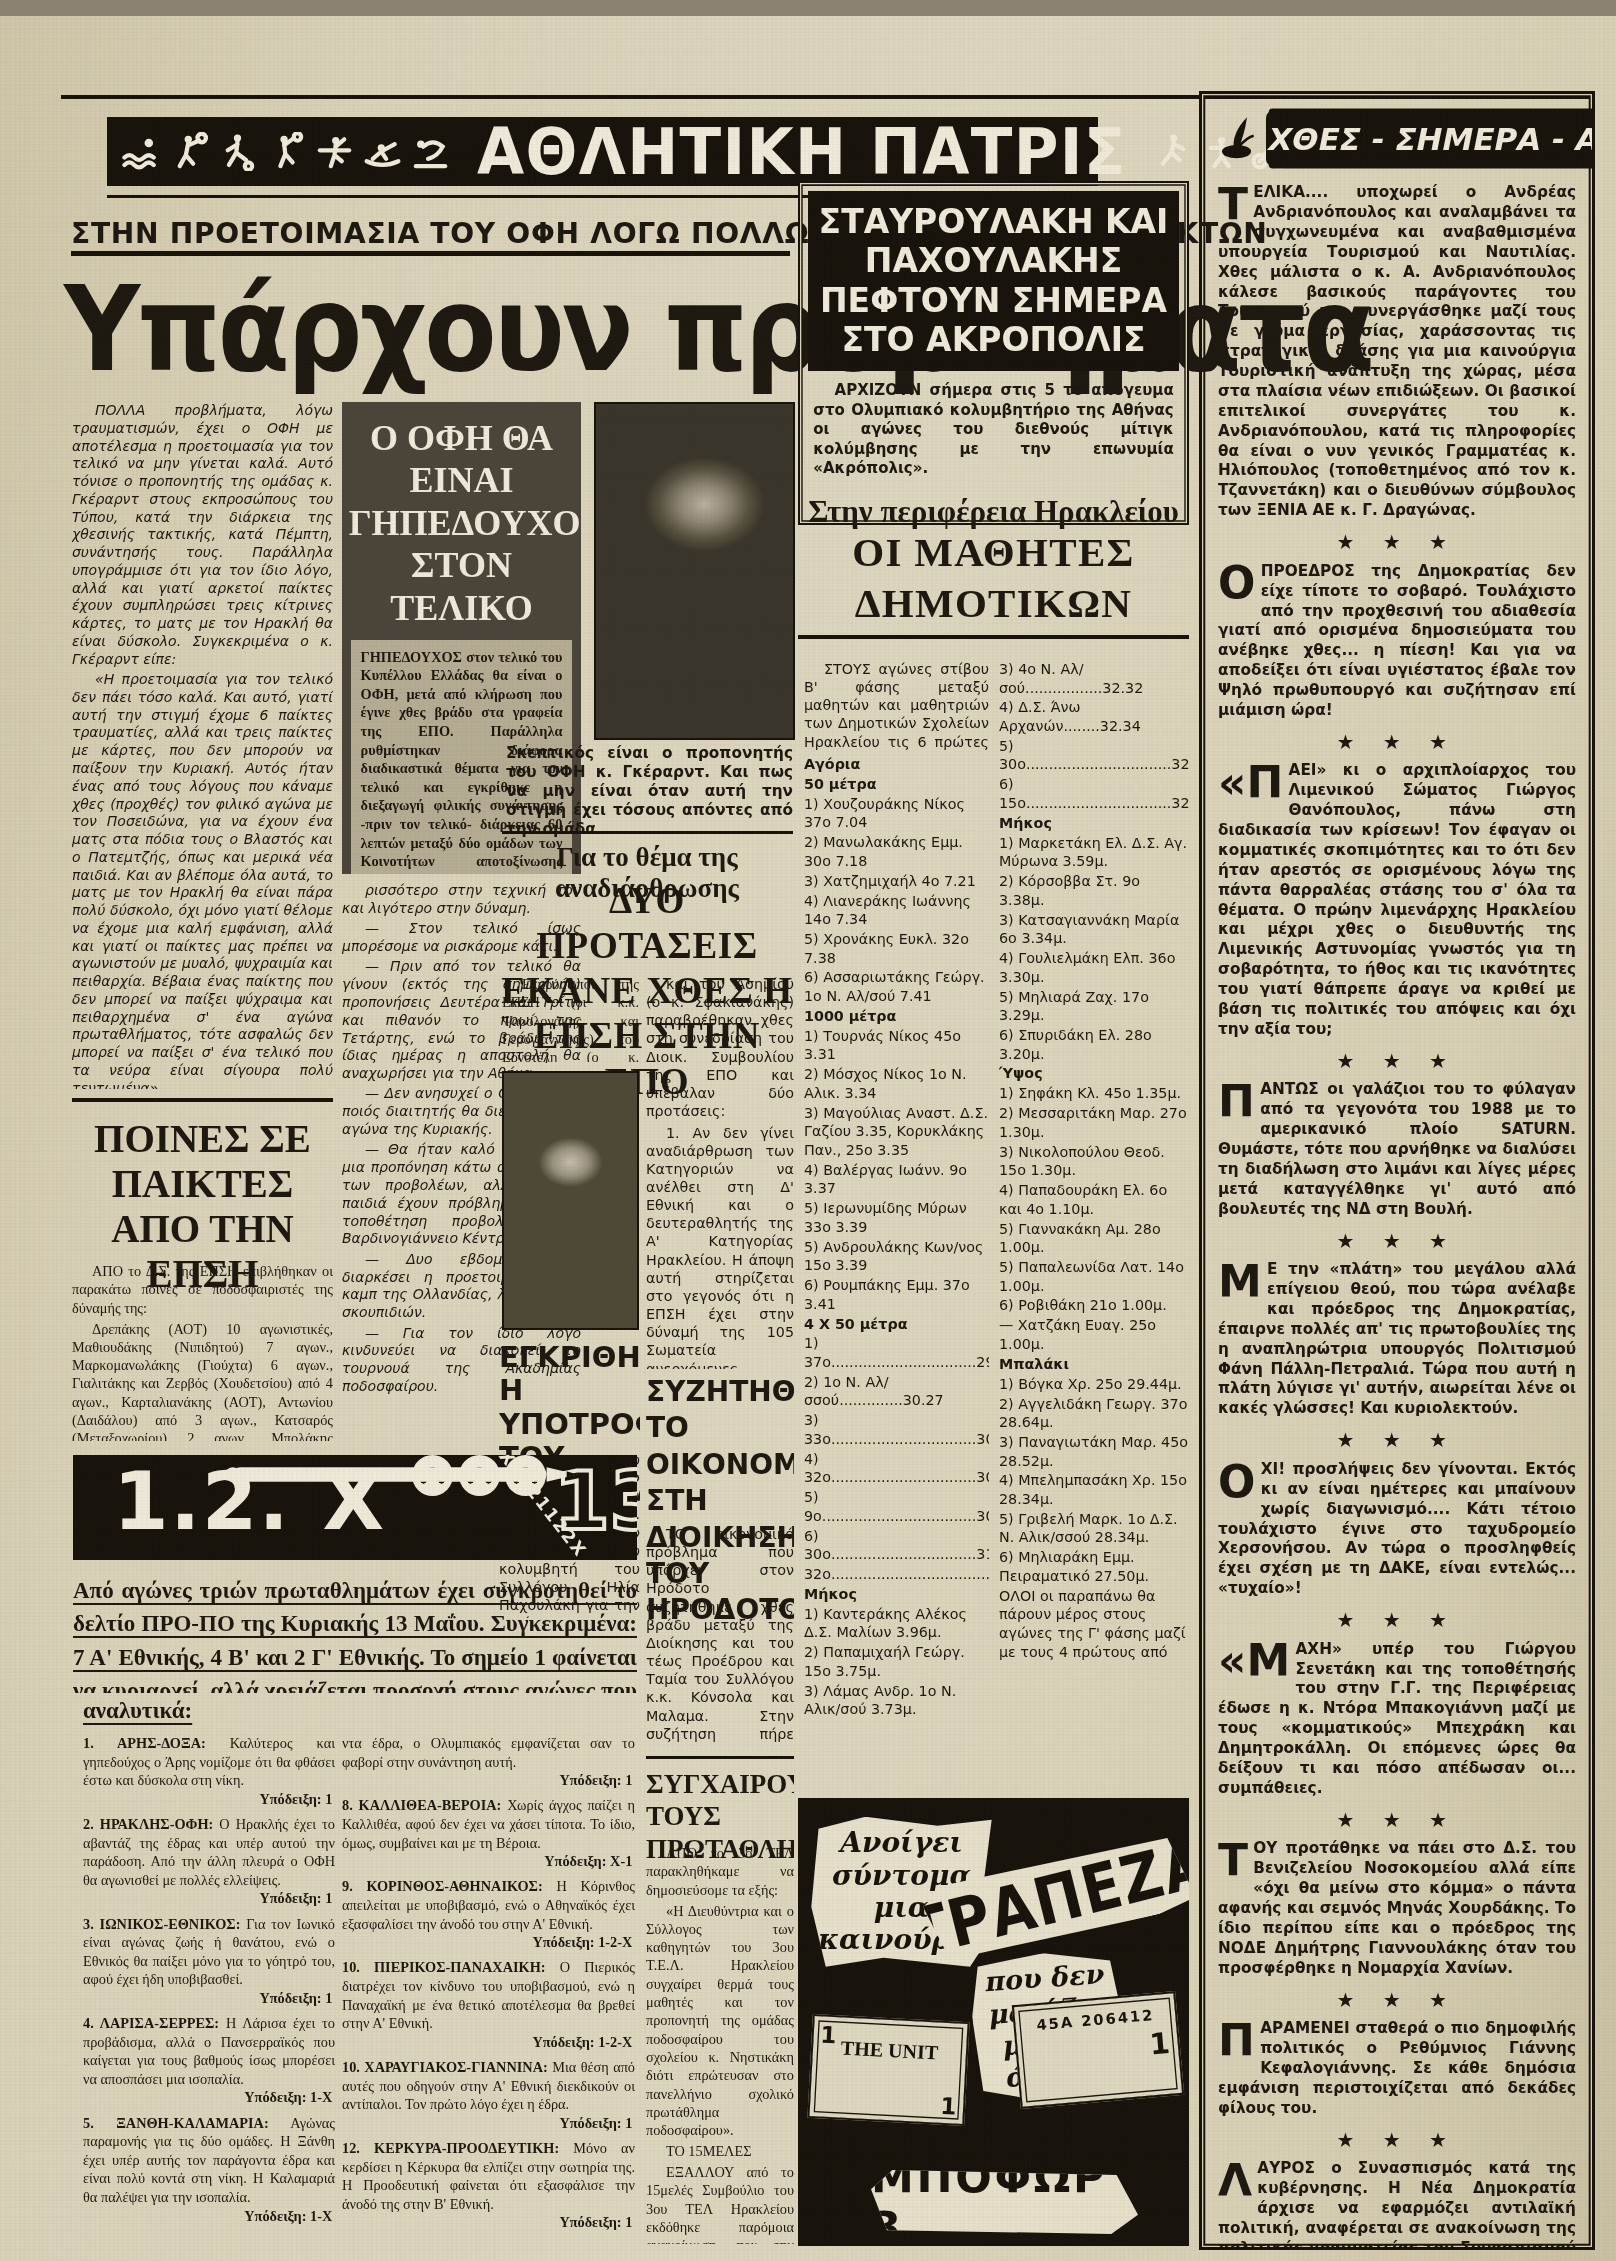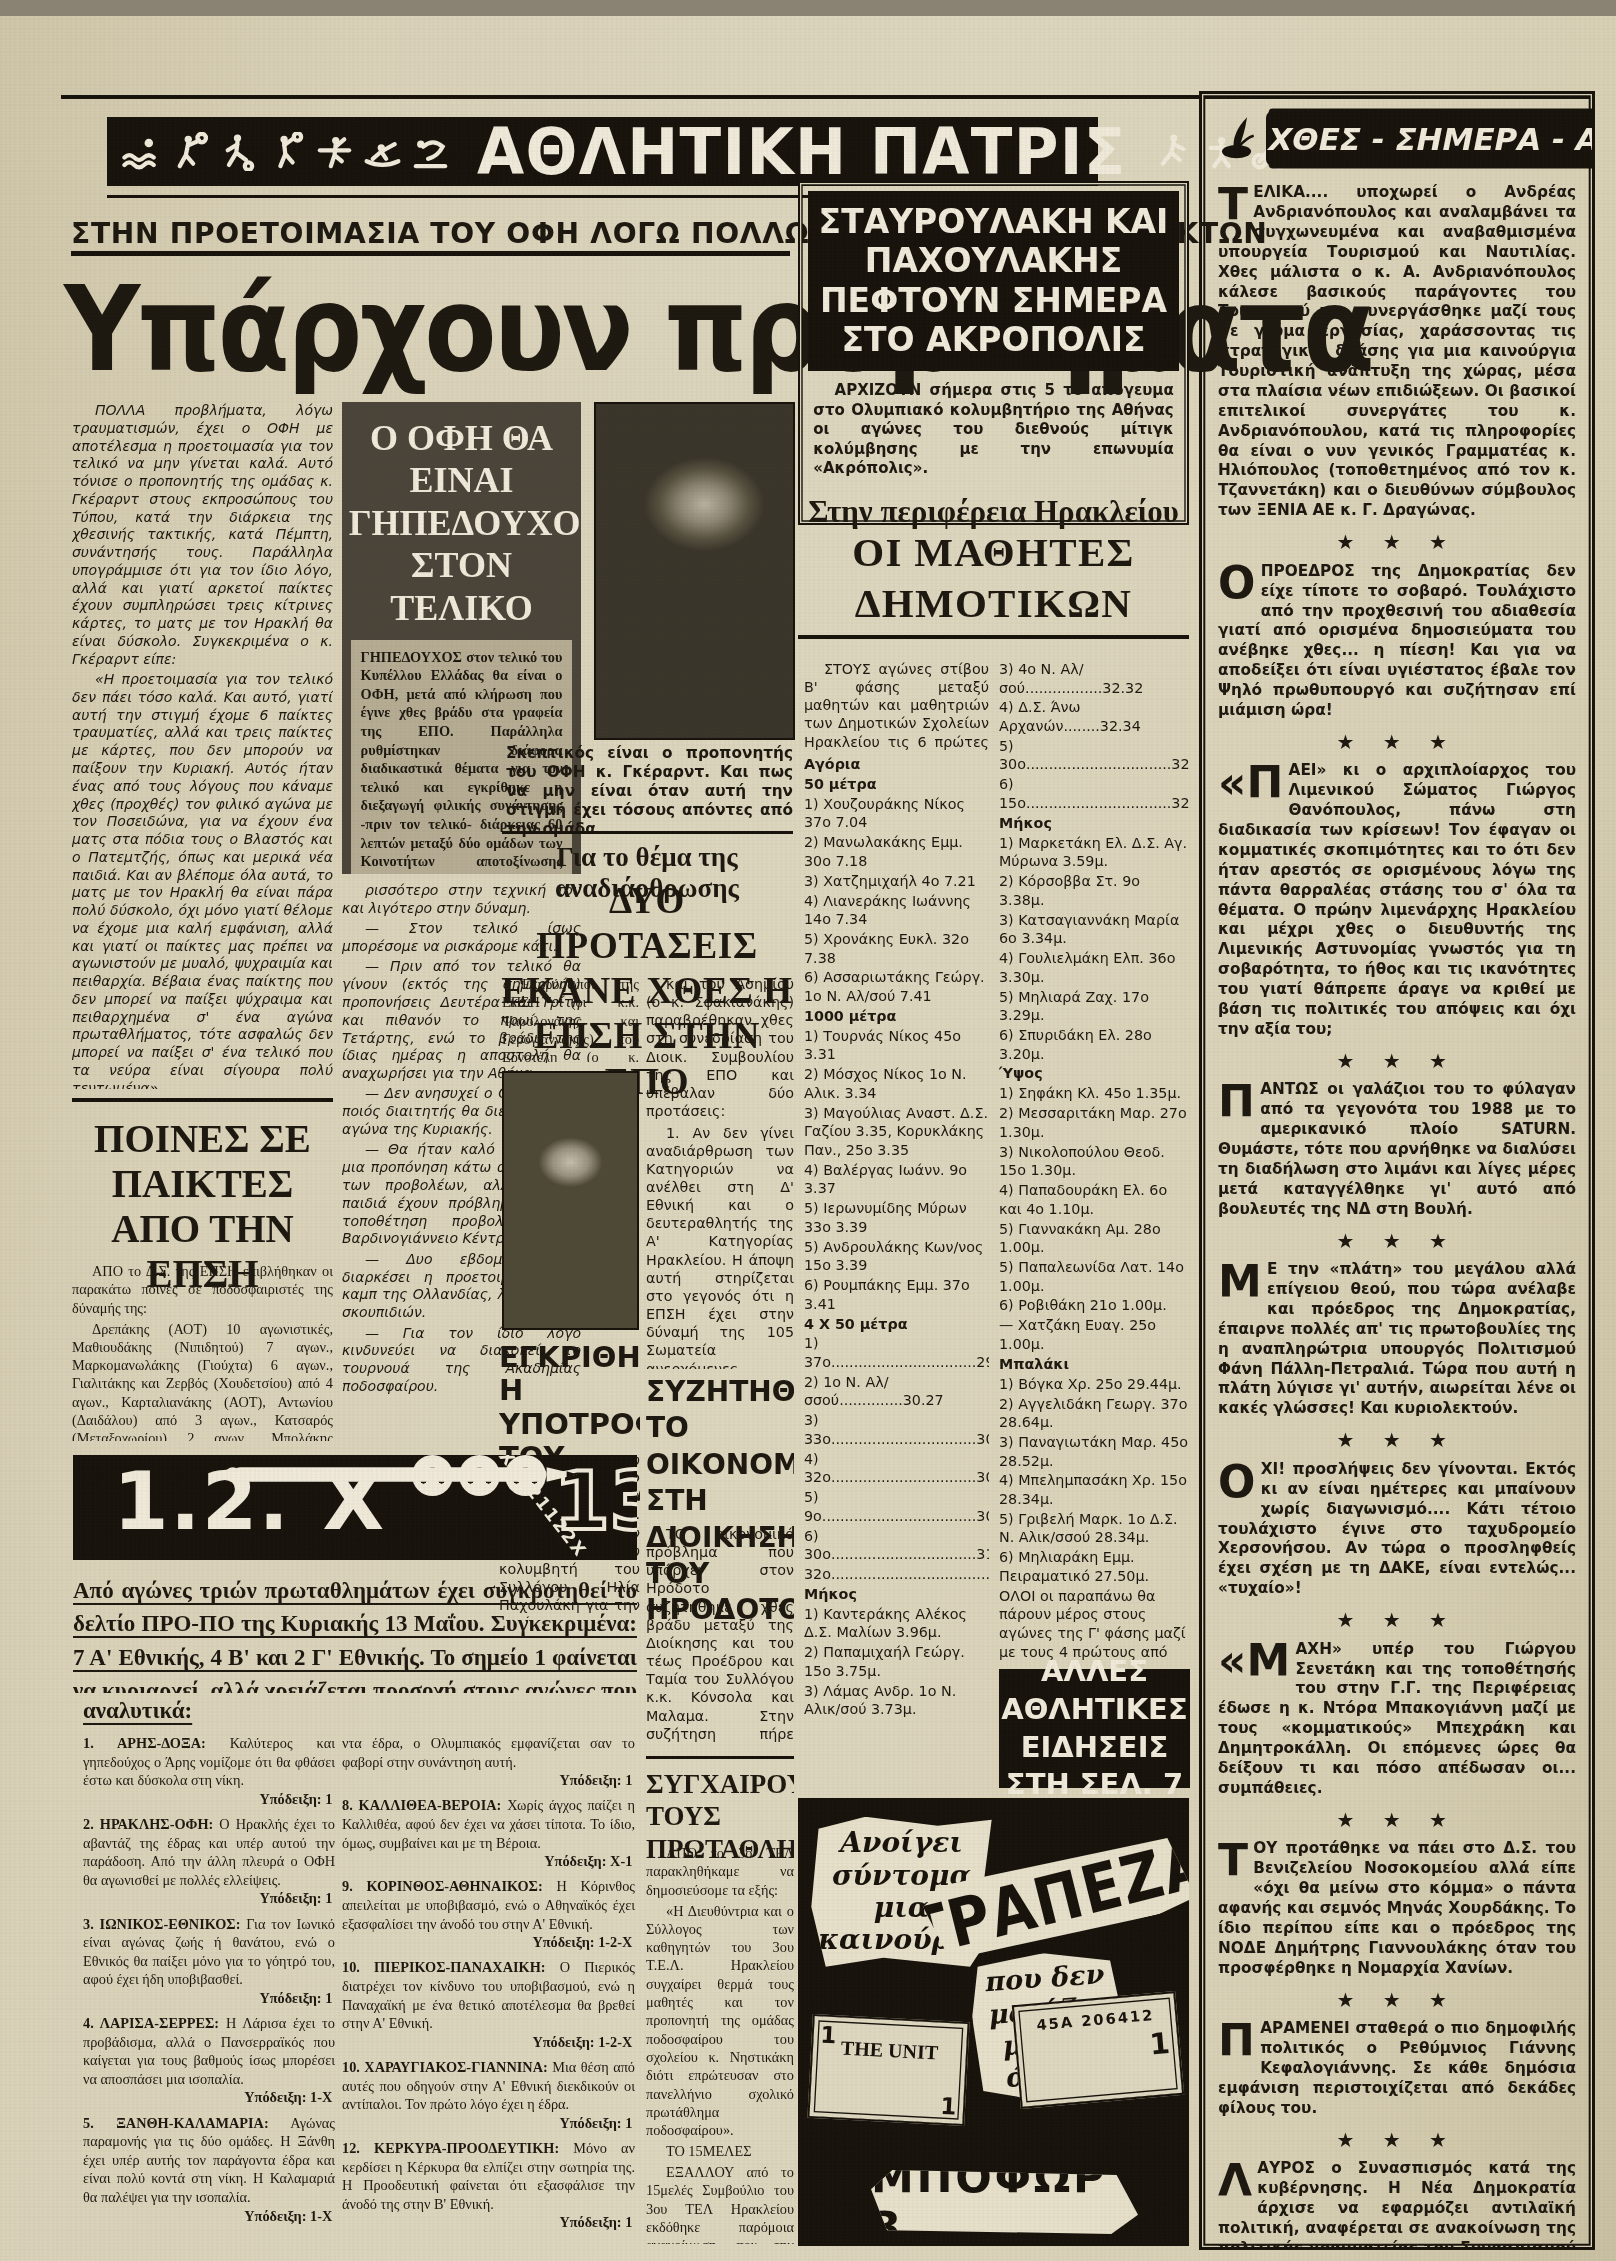--- a/index.html
+++ b/index.html
@@ -369,25 +369,20 @@
         <div>2) Αγγελιδάκη Γεωργ. 37ο 28.64μ.</div>
         <div>3) Παναγιωτάκη Μαρ. 45ο 28.52μ.</div>
         <div>4) Μπελημπασάκη Χρ. 15ο 28.34μ.</div>
         <div>5) Γριβελή Μαρκ. 1ο Δ.Σ. Ν. Αλικ/σσού 28.34μ.</div>
         <div>6) Μηλιαράκη Εμμ. Πειραματικό 27.50μ.</div>
         <div>ΟΛΟΙ οι παραπάνω θα πάρουν μέρος στους αγώνες της Γ' φάσης μαζί με τους 4 πρώτους από κάθε αγώνισμα των περιφερειών Μοιρών και Αρκαλοχωρίου.</div>
       </div>
 
   </div>
 
-  <div class="abs alles" style="left:999px;top:1653px;width:191px;height:119px;">
-    <div>ΑΛΛΕΣ ΑΘΛΗΤΙΚΕΣ</div>
-    <div>ΕΙΔΗΣΕΙΣ</div>
-    <div>ΣΤΗ ΣΕΛ. 7</div>
-  </div>
 
   <div class="abs mid-title hide-overflow" style="left:646px;top:1358px;width:148px;font-size:28px;text-align:left;">ΣΥΖΗΤΗΘΗΚΕ ΤΟ ΟΙΚΟΝΟΜΙΚΟ ΣΤΗ ΔΙΟΙΚΗΣΗ ΤΟΥ ΗΡΟΔΟΤΟΥ</div>
   <div class="abs sanstxt hide-overflow" style="left:646px;top:1509px;width:148px;height:220px;">
     <p>ΤΟ οικονομικό πρόβλημα που υπάρχει στον Ηρόδοτο συζητήθηκε χθες βράδυ μεταξύ της Διοίκησης και του τέως Προέδρου και Ταμία του Συλλόγου κ.κ. Κόνσολα και Μαλαμα. Στην συζήτηση πήρε μέρος για λίγο και ο γνωστός παράγων κ. Χναράς. Η συζήτηση συνεχιζόταν μέχρι αργά το βράδυ.</p>
   </div>
   <div class="abs rule" style="left:646px;top:1740px;width:148px;height:3.3px;"></div>
   <div class="abs serifhead hide-overflow" style="left:646px;top:1752px;width:148px;font-size:27px;line-height:1.2;">ΣΥΓΧΑΙΡΟΥΝ ΤΟΥΣ ΠΡΩΤΑΘΛΗΤΕΣ</div>
   <div class="abs seriftxt hide-overflow" style="left:646px;top:1828px;width:148px;height:400px;">
     <div>
         <p>ΑΠΟ το 3ο ΤΕΛ παρακληθήκαμε να δημοσιεύσομε τα εξής:</p>

